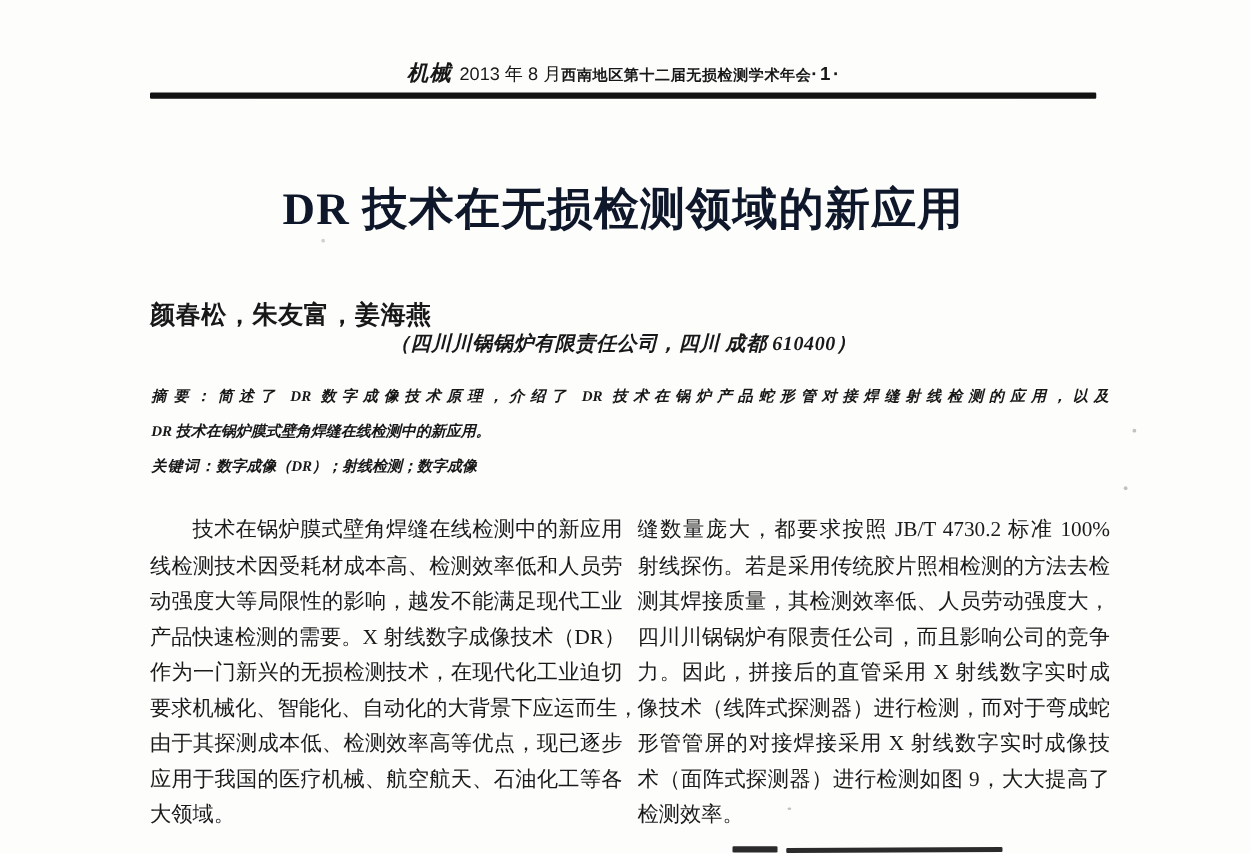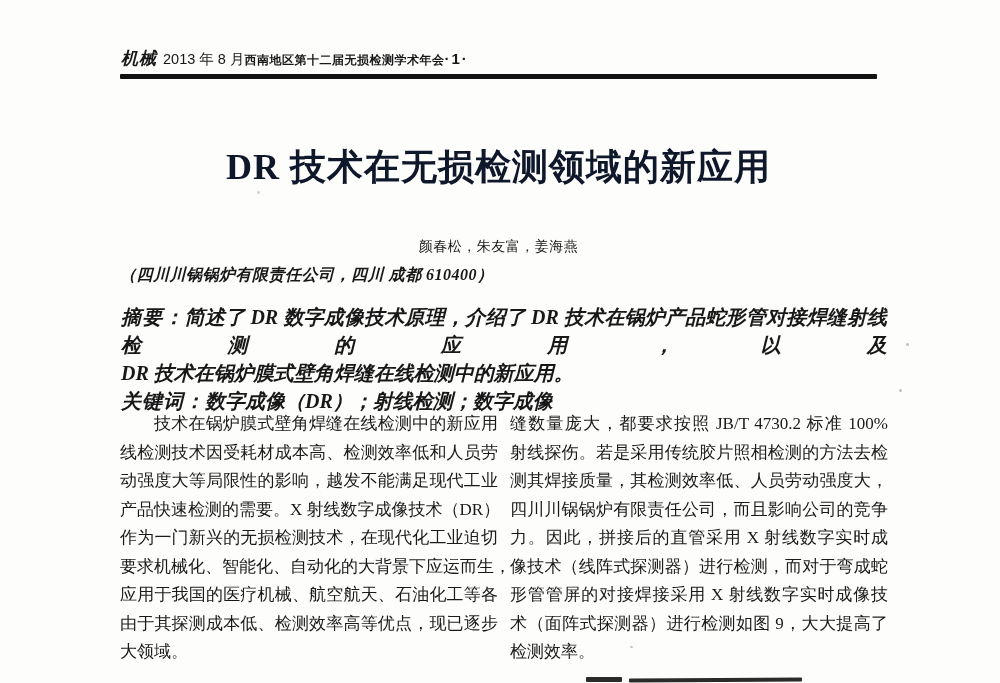--- a/index.html
+++ b/index.html
@@ -7,21 +7,21 @@
     position:relative;
     width:1000px;height:683px;
     background:#fdfdfc;
     overflow:hidden;
     font-family:"Liberation Serif","DejaVu Serif",serif;
     color:#181818;
   }
   
   .header{
     position:absolute;left:121px;top:47px;width:757px;
-    display:flex;justify-content:flex-start;align-items:baseline;
+    display:flex;justify-content:center;align-items:baseline;
   }
   .h-left{font-size:15px;white-space:nowrap;}
   .journal{font-style:italic;font-weight:700;font-size:17px;letter-spacing:1px;margin-right:6px;}
   .issue{font-family:"Liberation Sans","DejaVu Sans",sans-serif;font-size:14.5px;}
   .h-center{
     font-family:Liberation Sans, sans-serif;
     font-weight:700;font-size:12px;letter-spacing:0.5px;white-space:nowrap;
   }
   .h-right{font-family:"Liberation Sans","DejaVu Sans",sans-serif;font-size:15px;font-weight:700;letter-spacing:2px;}
   .rule{
@@ -29,31 +29,31 @@
     background:#121212;border-radius:1px;
   }
   
   .title{
     position:absolute;left:120px;top:143px;width:757px;margin:0;
     text-align:center;font-size:36px;font-weight:700;letter-spacing:1px;
     white-space:nowrap;color:#0f172a;
   }
   .authors{
     position:absolute;left:120px;top:238px;width:757px;
-    text-align:center;font-family:"Liberation Sans","DejaVu Sans",sans-serif;
-    font-size:14px;font-weight:400;letter-spacing:0.5px;
+    text-align:left;font-family:"Liberation Sans","DejaVu Sans",sans-serif;
+    font-size:20px;font-weight:700;letter-spacing:0.5px;
   }
   .affiliation{
     position:absolute;left:120px;top:265px;width:757px;
-    font-style:italic;font-weight:600;font-size:16px;letter-spacing:0.5px;
+    text-align:center;font-style:italic;font-weight:600;font-size:16px;letter-spacing:0.5px;
   }
   
   .abstract{
     position:absolute;left:121px;top:303px;width:766px;
-    font-style:italic;font-weight:600;font-size:20px;line-height:28px;
+    font-style:italic;font-weight:600;font-size:12px;line-height:28px;
   }
   .abs-label{font-weight:800;letter-spacing:1px;}
   .abs-justify{text-align:justify;text-align-last:justify;text-justify:inter-ideograph;}
   
   .columns{
     position:absolute;left:120px;top:410px;width:768px;
     display:flex;gap:12px;
   }
   .column{width:378px;font-size:17px;line-height:28.5px;color:#1a1a1a;}
   .bodyline{
@@ -105,22 +105,22 @@
   </section>
 
   <main class="columns">
     <div class="column indent-first">
         <div class="bodyline">技术在锅炉膜式壁角焊缝在线检测中的新应用</div>
         <div class="bodyline">线检测技术因受耗材成本高、检测效率低和人员劳</div>
         <div class="bodyline">动强度大等局限性的影响，越发不能满足现代工业</div>
         <div class="bodyline">产品快速检测的需要。X 射线数字成像技术（DR）</div>
         <div class="bodyline">作为一门新兴的无损检测技术，在现代化工业迫切</div>
         <div class="bodyline">要求机械化、智能化、自动化的大背景下应运而生，</div>
+        <div class="bodyline">由于其探测成本低、检测效率高等优点，现已逐步</div>
         <div class="bodyline">应用于我国的医疗机械、航空航天、石油化工等各</div>
-        <div class="bodyline">由于其探测成本低、检测效率高等优点，现已逐步</div>
         <div class="bodyline">大领域。</div>
       </div>
     <div class="column">
         <div class="bodyline">缝数量庞大，都要求按照 JB/T 4730.2 标准 100%</div>
         <div class="bodyline">射线探伤。若是采用传统胶片照相检测的方法去检</div>
         <div class="bodyline">测其焊接质量，其检测效率低、人员劳动强度大，</div>
         <div class="bodyline">四川川锅锅炉有限责任公司，而且影响公司的竞争</div>
         <div class="bodyline">力。因此，拼接后的直管采用 X 射线数字实时成</div>
         <div class="bodyline">像技术（线阵式探测器）进行检测，而对于弯成蛇</div>
         <div class="bodyline">形管管屏的对接焊接采用 X 射线数字实时成像技</div>

